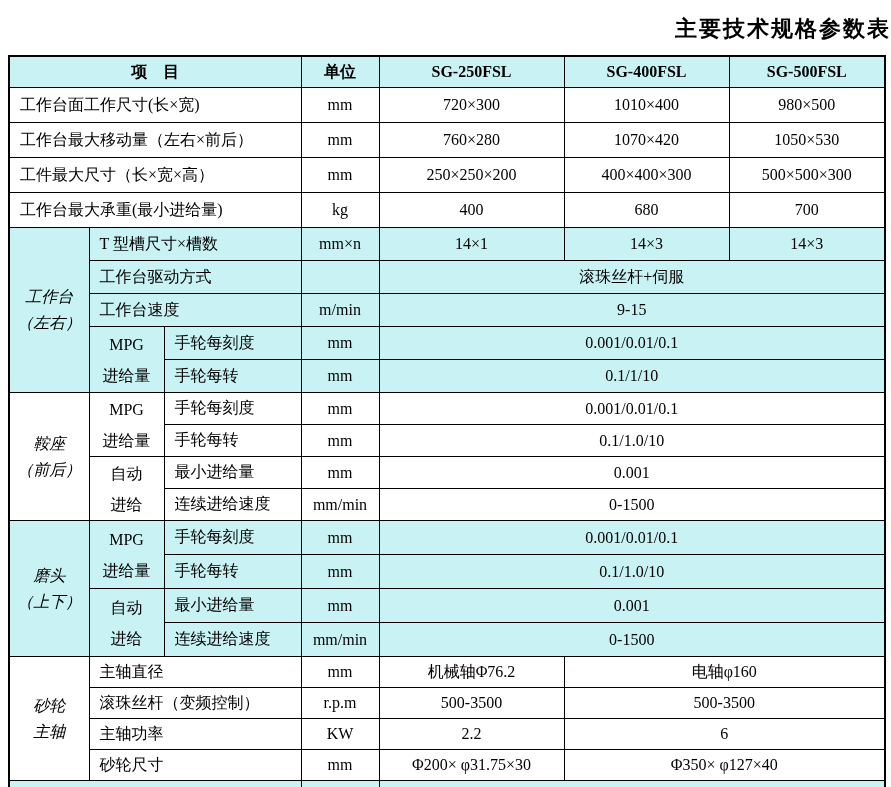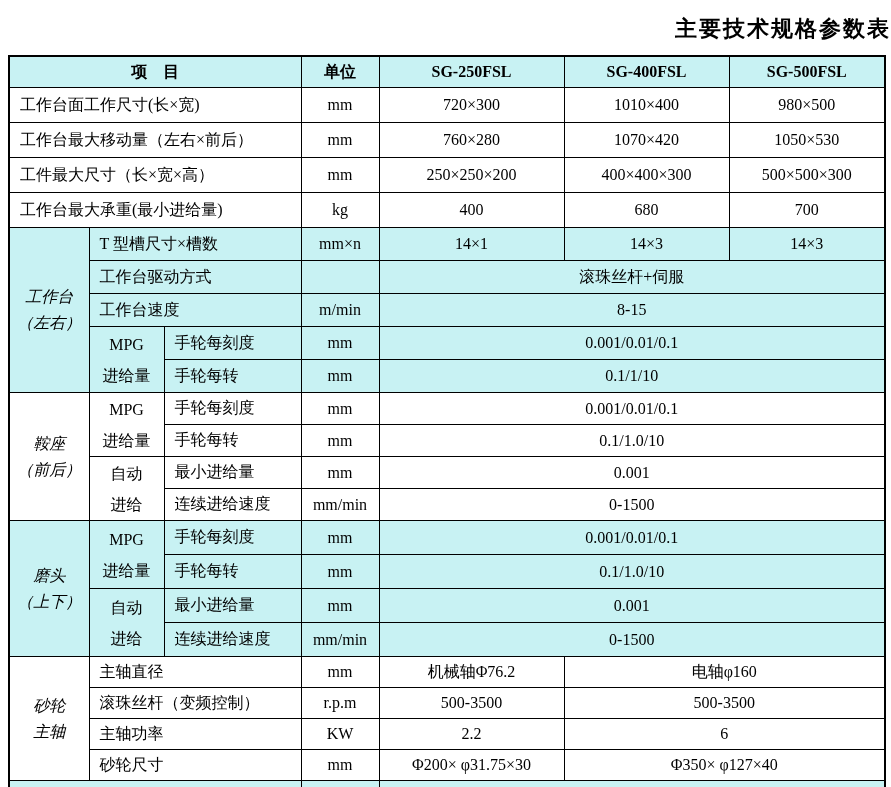--- a/index.html
+++ b/index.html
@@ -100,21 +100,21 @@
     <td class="cy">14×3</td>
   </tr>
   <tr class="h-wt">
     <td colspan="2" class="cy lbl">工作台驱动方式</td>
     <td class="cy"></td>
     <td colspan="3" class="cy">滚珠丝杆+伺服</td>
   </tr>
   <tr class="h-wt">
     <td colspan="2" class="cy lbl">工作台速度</td>
     <td class="cy">m/min</td>
-    <td colspan="3" class="cy">8-15</td>
+    <td colspan="3" class="cy">9-15</td>
   </tr>
   <tr class="h-wt">
     <td rowspan="2" class="cy grp2">
       <div>MPG</div>
       <div>进给量</div>
     </td>
     <td class="cy lbl">手轮每刻度</td>
     <td class="cy">mm</td>
     <td colspan="3" class="cy">0.001/0.01/0.1</td>
   </tr>

